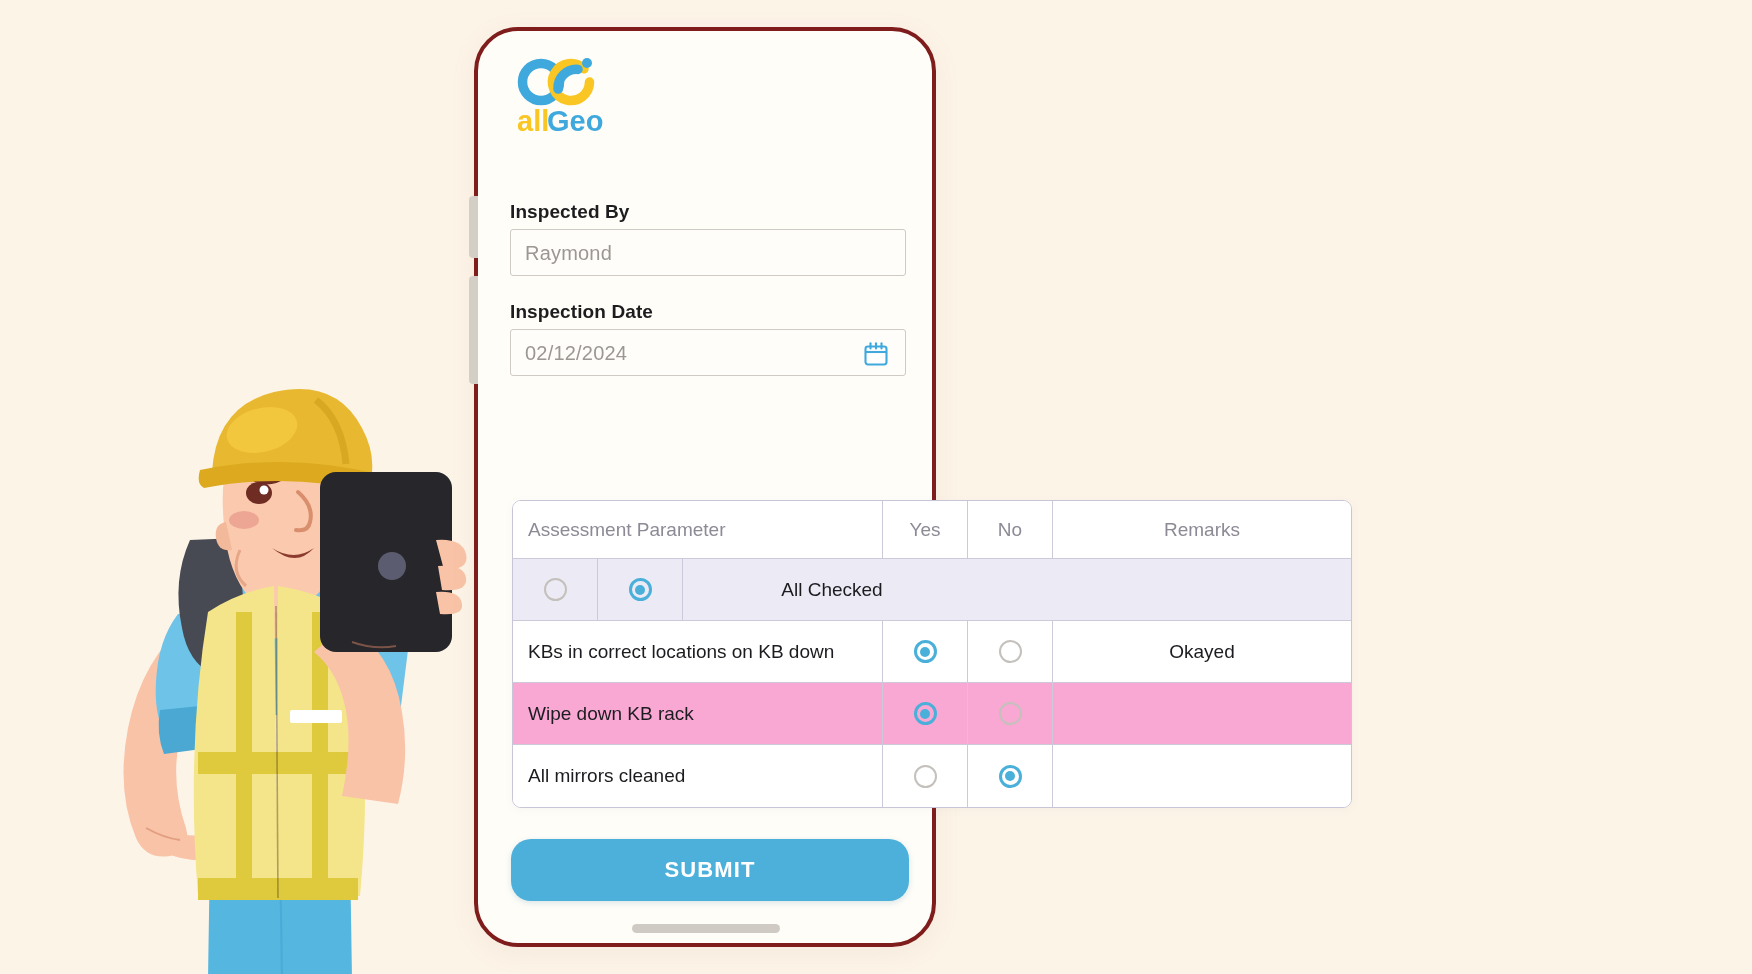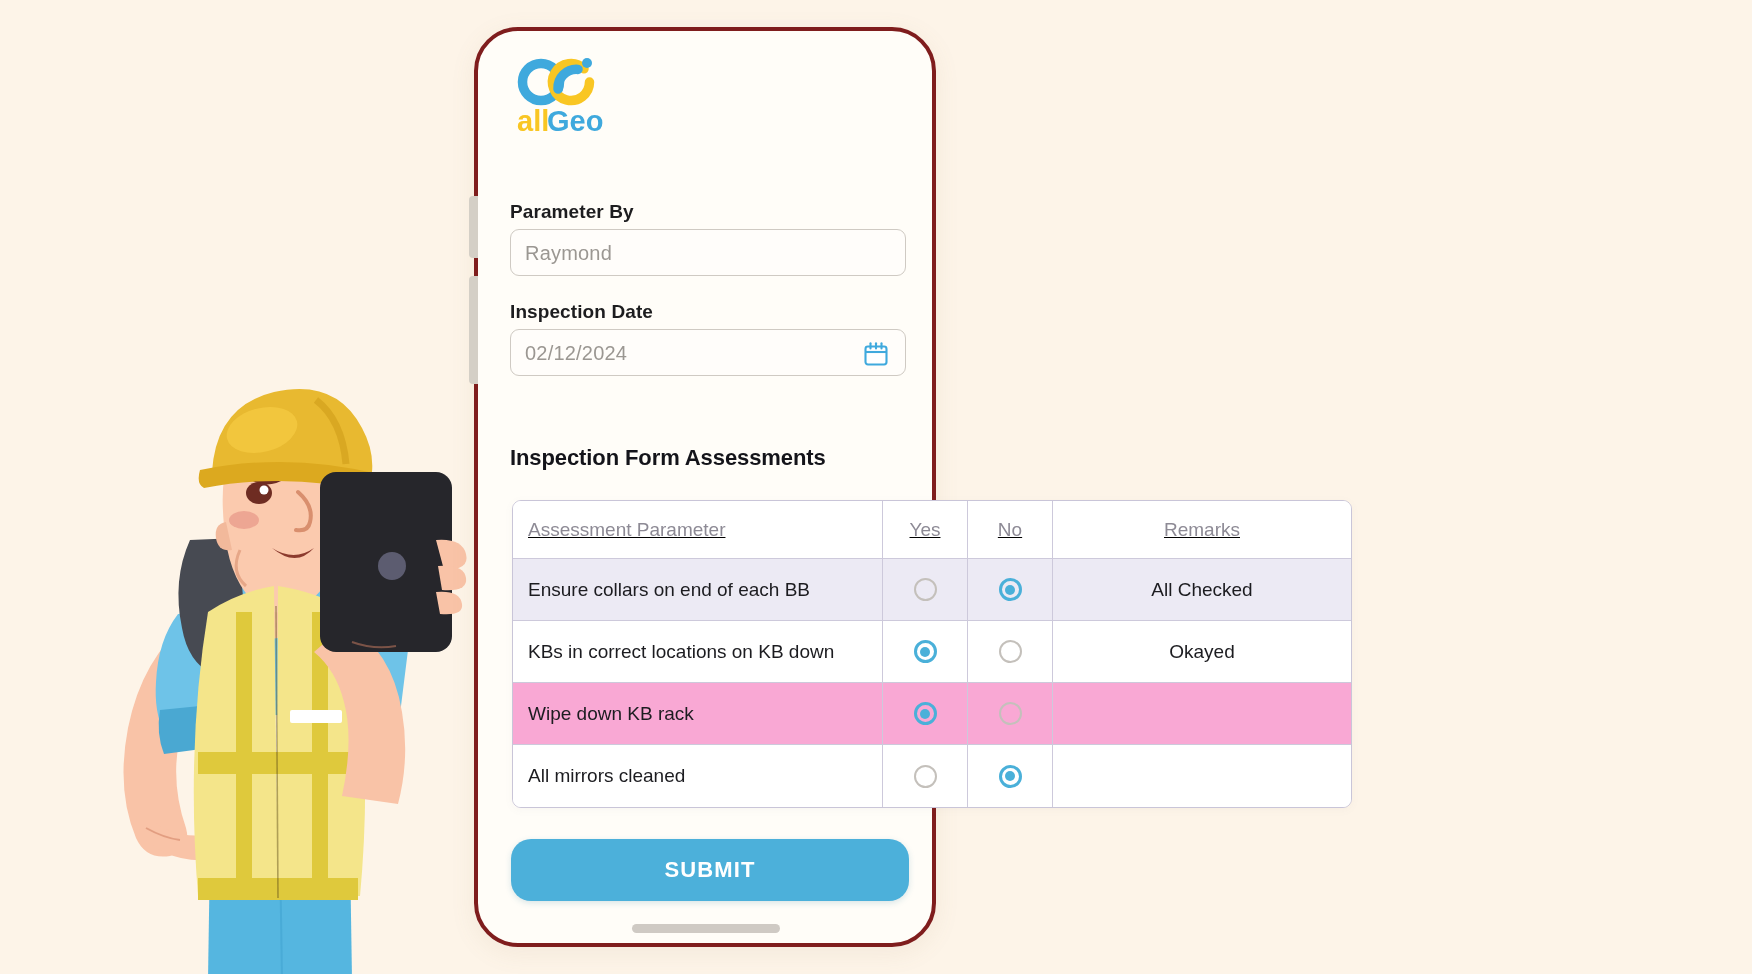--- a/index.html
+++ b/index.html
@@ -65,21 +65,21 @@
     color: #1d1d1f;
     letter-spacing: .1px;
   }
   .field-box {
     position: absolute;
     left: 32px;
     width: 396px;
     height: 47px;
     background: #fffdfa;
     border: 1.6px solid #cfcac3;
-    border-radius: 9px;
+    border-radius: 3px;
   }
   .field-value {
     position: absolute;
     left: 14px; top: 0;
     height: 47px;
     line-height: 47px;
     font-size: 20px;
     color: #9b9792;
     letter-spacing: .2px;
   }
@@ -106,21 +106,21 @@
     left: 34px; top: 469px;
     width: 840px;
     border: 1.5px solid #c9c5d8;
     border-radius: 9px;
     background: #ffffff;
     overflow: hidden;
     box-shadow: 0 2px 8px rgba(120,110,140,0.05);
   }
   .trow { display: flex; border-bottom: 1.5px solid #cdc9db; }
   .trow:last-child { border-bottom: none; }
-  .trow.header { background: #ffffff; height: 58px; text-decoration: underline; }
+  .trow.header { background: #ffffff; height: 58px; }
   .trow.body { height: 62px; }
   .trow.shade-lavender { background: #eceaf4; }
   .trow.shade-peach   { background: #f9a8d4; }
   .trow.shade-white   { background: #ffffff; }
 
   .cell {
     display: flex;
     align-items: center;
     border-right: 1.5px solid #cdc9db;
     font-size: 19px;
@@ -263,52 +263,50 @@
 
           <path d="M78.5 31 a18.5 18.5 0 1 1 -5.5 -13.2" fill="none" stroke="#f9c623" stroke-width="9.5" stroke-linecap="round"></path>
           <path d="M47 38 a18.5 18.5 0 0 1 20 -19.6" fill="none" stroke="#3fa9dd" stroke-width="9.5" stroke-linecap="round"></path>
           <circle cx="76" cy="12" r="5" fill="#3fa9dd"></circle>
 
           <text x="6" y="80" font-family="Liberation Sans, sans-serif" font-size="29" font-weight="700" fill="#f9c623">all</text>
           <text x="36" y="80" font-family="Liberation Sans, sans-serif" font-size="29" font-weight="700" fill="#3fa9dd">Geo</text>
         </svg>
       </div>
 
-      <div class="field-label" style="left:32px; top:170px;">Parameter By</div>
+      <div class="field-label" style="left:32px; top:170px;">Inspected By</div>
       <div class="field-box" style="top:198px;">
         <div class="field-value">Raymond</div>
       </div>
 
       <div class="field-label" style="left:32px; top:270px;">Inspection Date</div>
       <div class="field-box" style="top:298px;">
         <div class="field-value">02/12/2024</div>
         <div id="calendar-icon-wrap">
           <svg viewBox="0 0 26 26" width="26" height="26" xmlns="http://www.w3.org/2000/svg">
             <rect x="2.5" y="5.5" width="21" height="18" rx="2.4" fill="#ffffff" stroke="#3fa9dd" stroke-width="2.1"></rect>
             <line x1="2.5" y1="11" x2="23.5" y2="11" stroke="#3fa9dd" stroke-width="2.1"></line>
             <line x1="7.5" y1="2.2" x2="7.5" y2="7.4" stroke="#3fa9dd" stroke-width="2.1" stroke-linecap="round"></line>
             <line x1="13" y1="2.2" x2="13" y2="7.4" stroke="#3fa9dd" stroke-width="2.1" stroke-linecap="round"></line>
             <line x1="18.5" y1="2.2" x2="18.5" y2="7.4" stroke="#3fa9dd" stroke-width="2.1" stroke-linecap="round"></line>
           </svg>
         </div>
       </div>
 
-      <div id="assessments-heading">Inspection Form Assessments</div>
 
       <div id="assessment-table">
 
         <div class="trow header">
           <div class="cell c-param">Assessment Parameter</div>
           <div class="cell c-yes">Yes</div>
           <div class="cell c-no">No</div>
           <div class="cell c-remarks">Remarks</div>
         </div>
 
         <div class="trow body shade-lavender">
-          <div class="cell c-param">Ensure collars on end of each BB</div>
           <div class="cell c-yes">
             <span class="radio"></span>
           </div>
           <div class="cell c-no">
             <span class="radio on"></span>
           </div>
           <div class="cell c-remarks">All Checked</div>
         </div>
 
         <div class="trow body shade-white">

